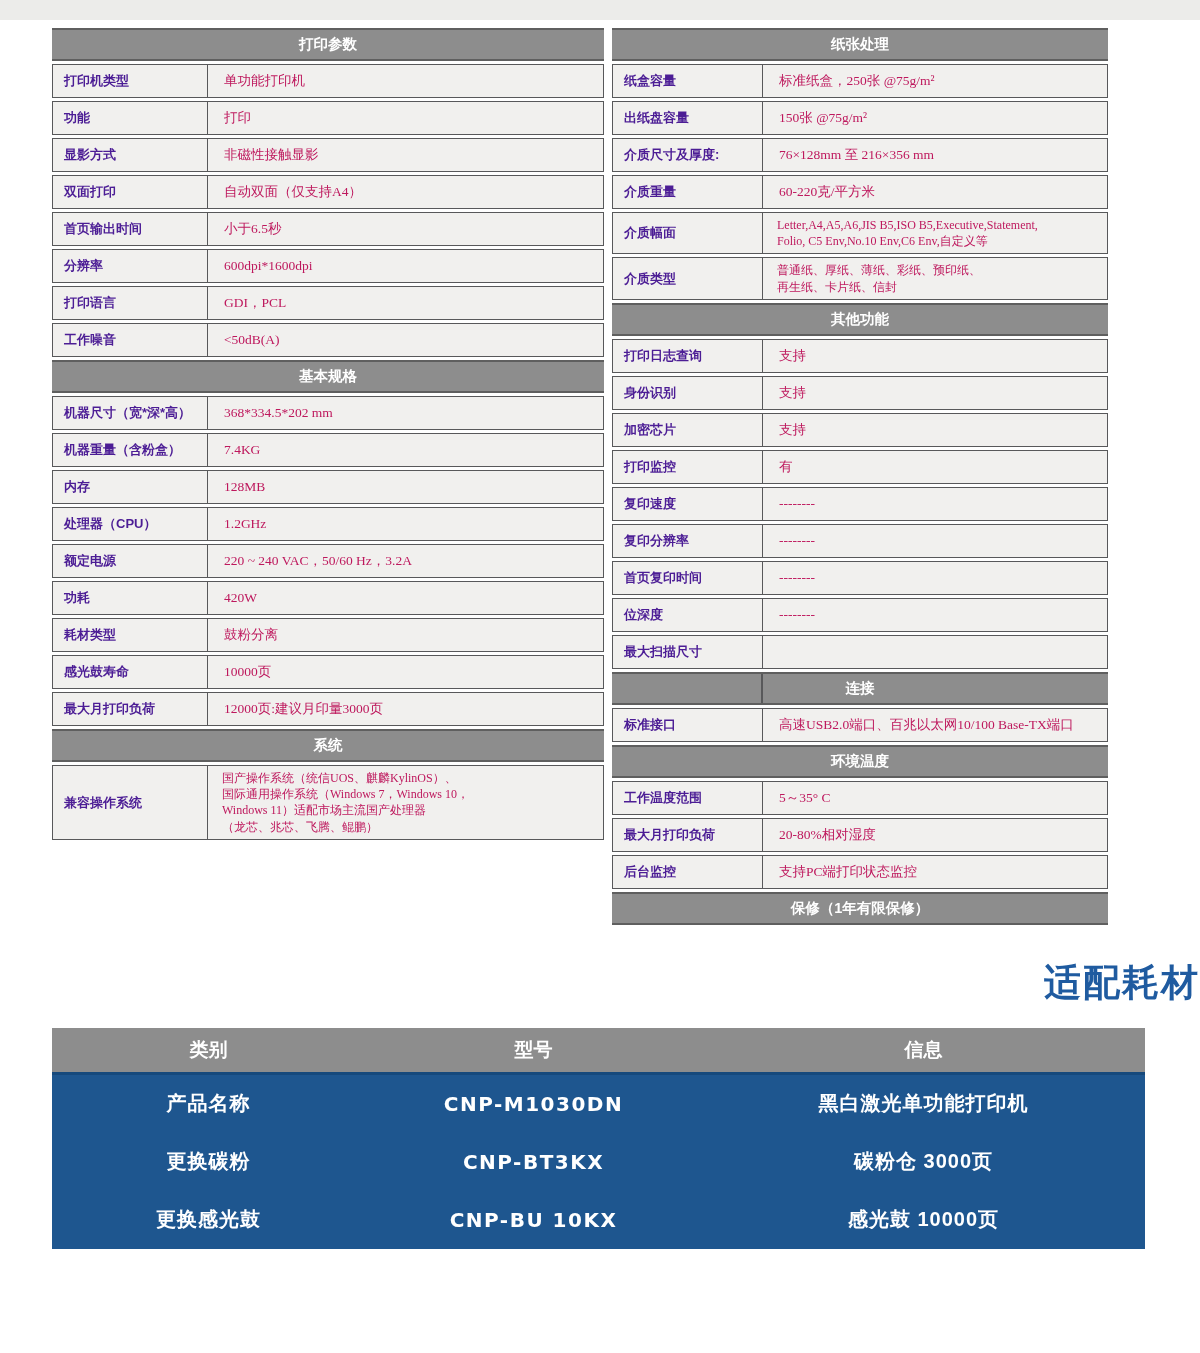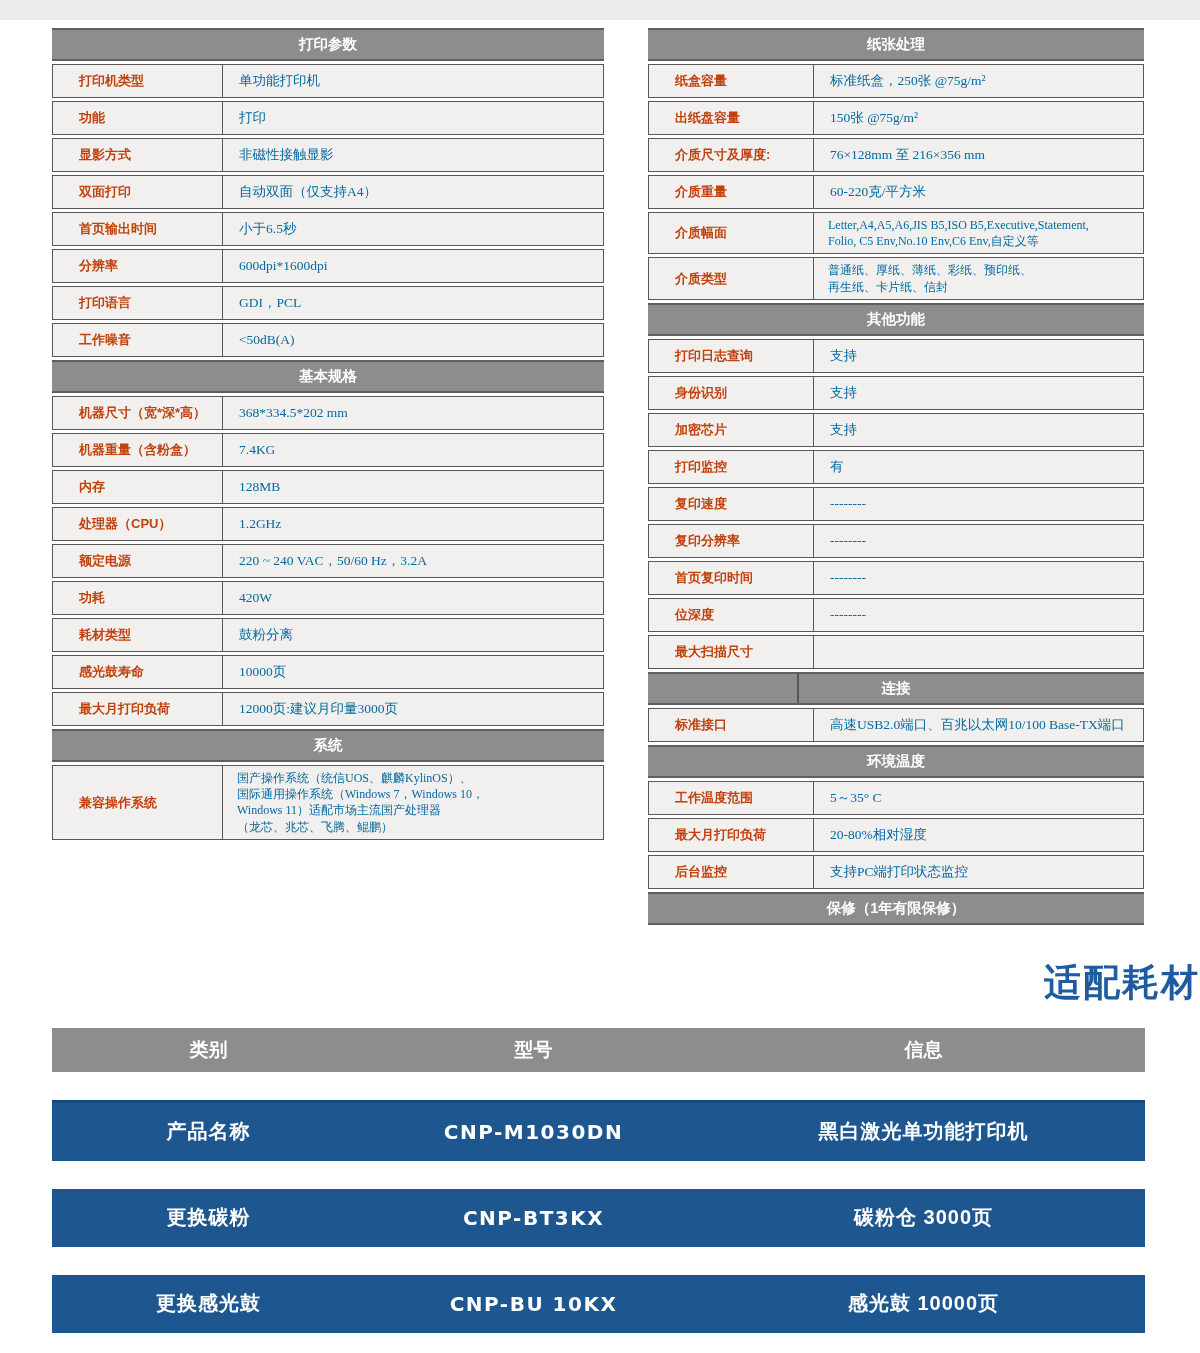--- a/index.html
+++ b/index.html
@@ -4,21 +4,21 @@
 <style>
   html,body { margin:0; padding:0; }
   body {
     width:1200px; height:1353px; overflow:hidden;
     background:#ffffff;
     font-family:"Liberation Sans","DejaVu Sans",sans-serif;
   }
   .top-band { height:20px; background:#ececea; }
 
   
-  .spec-area { display:flex; padding:8px 0 0 52px;gap:36px; }
+  .spec-area { display:flex; padding:8px 0 0 52px; }
   .spec-table { display:flex; flex-direction:column; }
   .spec-table.left  { width:552px; margin-right:8px; }
   .spec-table.right { width:496px; }
 
   .sec-header {
     position:relative;
     background:#8d8d8d;
     border-top:2px solid #5f5f5f;
     border-bottom:2px solid #5f5f5f;
     color:#ffffff; font-weight:bold; font-size:14.5px;
@@ -29,29 +29,29 @@
   .spec-table.right .col-split { left:149px; }
 
   .spec-row {
     display:flex; background:#f1f0ee;
     border:1px solid #58585a;
     margin-bottom:3px; min-height:32px;
   }
   .spec-label {
     flex-shrink:0; border-right:1px solid #58585a;
     display:flex; align-items:center;
-    padding-left:26px; font-weight:bold;
-    color:#c2410c; font-size:13px; line-height:1.2;
+    padding-left:11px; font-weight:bold;
+    color:#4c1d95; font-size:13px; line-height:1.2;
   }
   .spec-table.left  .spec-label { width:143px; }
   .spec-table.right .spec-label { width:138px; }
   .spec-value {
     flex:1; display:flex; align-items:center;
     padding:4px 8px 4px 16px;
-    color:#0369a1; font-size:13.5px; line-height:1.45;
+    color:#be185d; font-size:13.5px; line-height:1.45;
     white-space:pre-line;
     font-family:"Liberation Serif","DejaVu Serif",serif;
   }
   .spec-value.small { font-size:12px; line-height:1.35; padding-left:14px; }
 
   
   .consumables { background:#ffffff; }
   .consumables-title {
     margin:30px 0 20px 0; text-align:right;
     color:#1f5ba0; font-size:37px; font-weight:bold;
@@ -65,21 +65,20 @@
   .cons-head {
     background:#8d8d8d; color:#ffffff;
     font-size:19px; font-weight:bold;
     height:44px; display:flex; align-items:center; justify-content:center;
   }
   .cons-cell {
     background:#1e568f; color:#ffffff;
     font-size:20px; font-weight:bold;
     height:58px; display:flex; align-items:center; justify-content:center;
     letter-spacing:1px;
-    margin-top:28px;
   }
   .cons-cell.first { border-top:3px solid #16497c; }
   .cons-cell.model { font-family:"DejaVu Sans",sans-serif; letter-spacing:1.5px; }
 </style>
 </head>
 <body>
 
 <div class="top-band"></div>
 
 <div class="spec-area">

